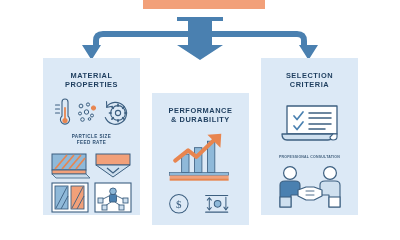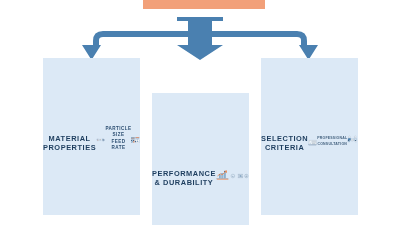--- a/index.html
+++ b/index.html
@@ -18,21 +18,21 @@
     background:#f2a079;
   }
 
   
   .arrows{position:absolute;left:0;top:9px;width:400px;height:52px;}
 
   
   .panel{
     position:absolute;top:58px;height:157px;
     background:#dce9f6;
-    display:flex;flex-direction:row;align-items:center;
+    display:flex;flex-direction:column;align-items:center;
   }
   #panel-1{left:43px;width:97px;}
   #panel-2{left:152px;width:97px;margin-top:35px;}
   #panel-3{left:261px;width:97px;}
 
   .panel-title{
     margin-top:13px;
     font-size:7.4px;
     font-weight:700;
     letter-spacing:.55px;

